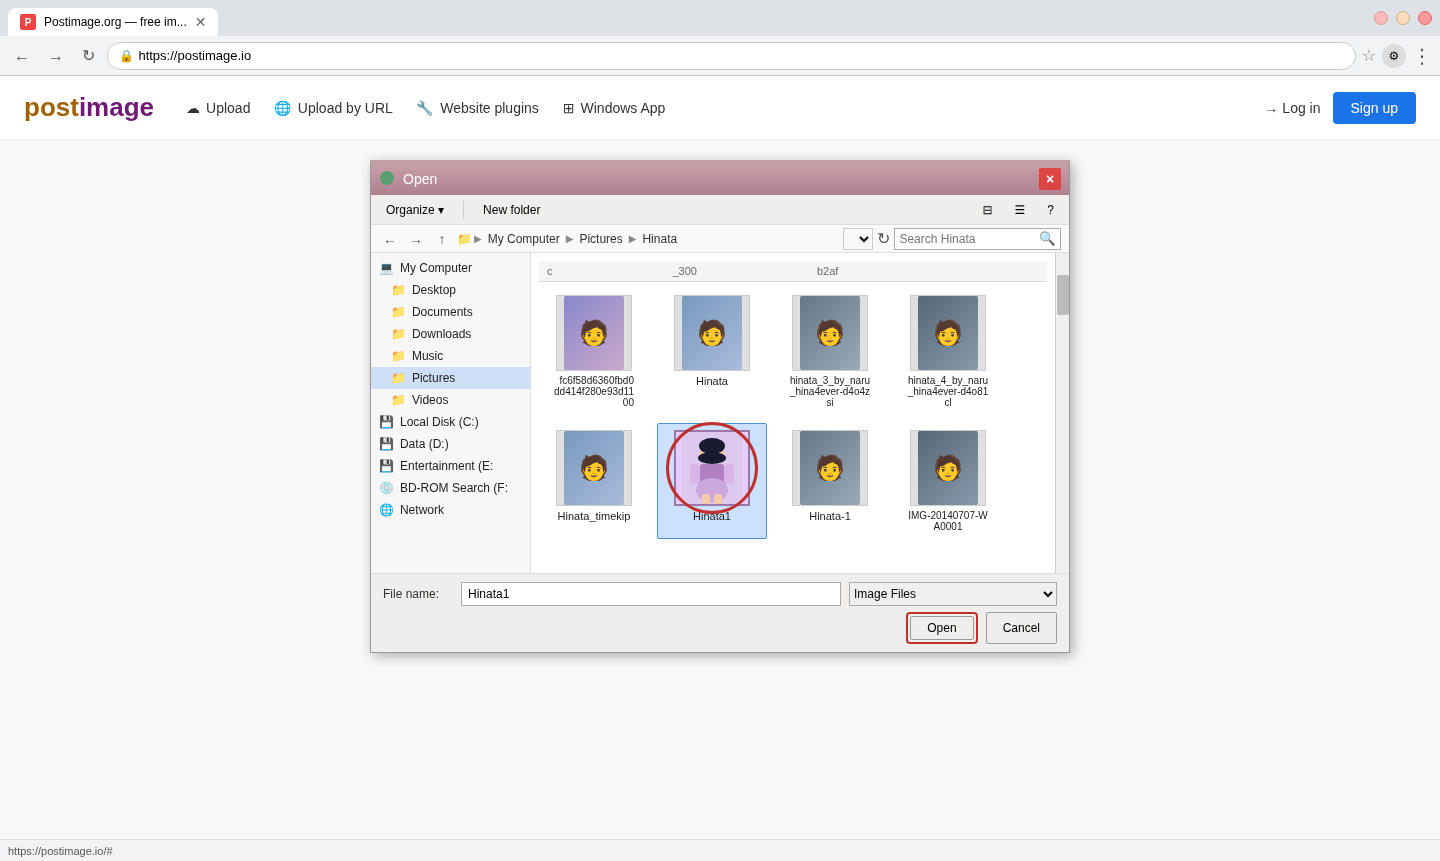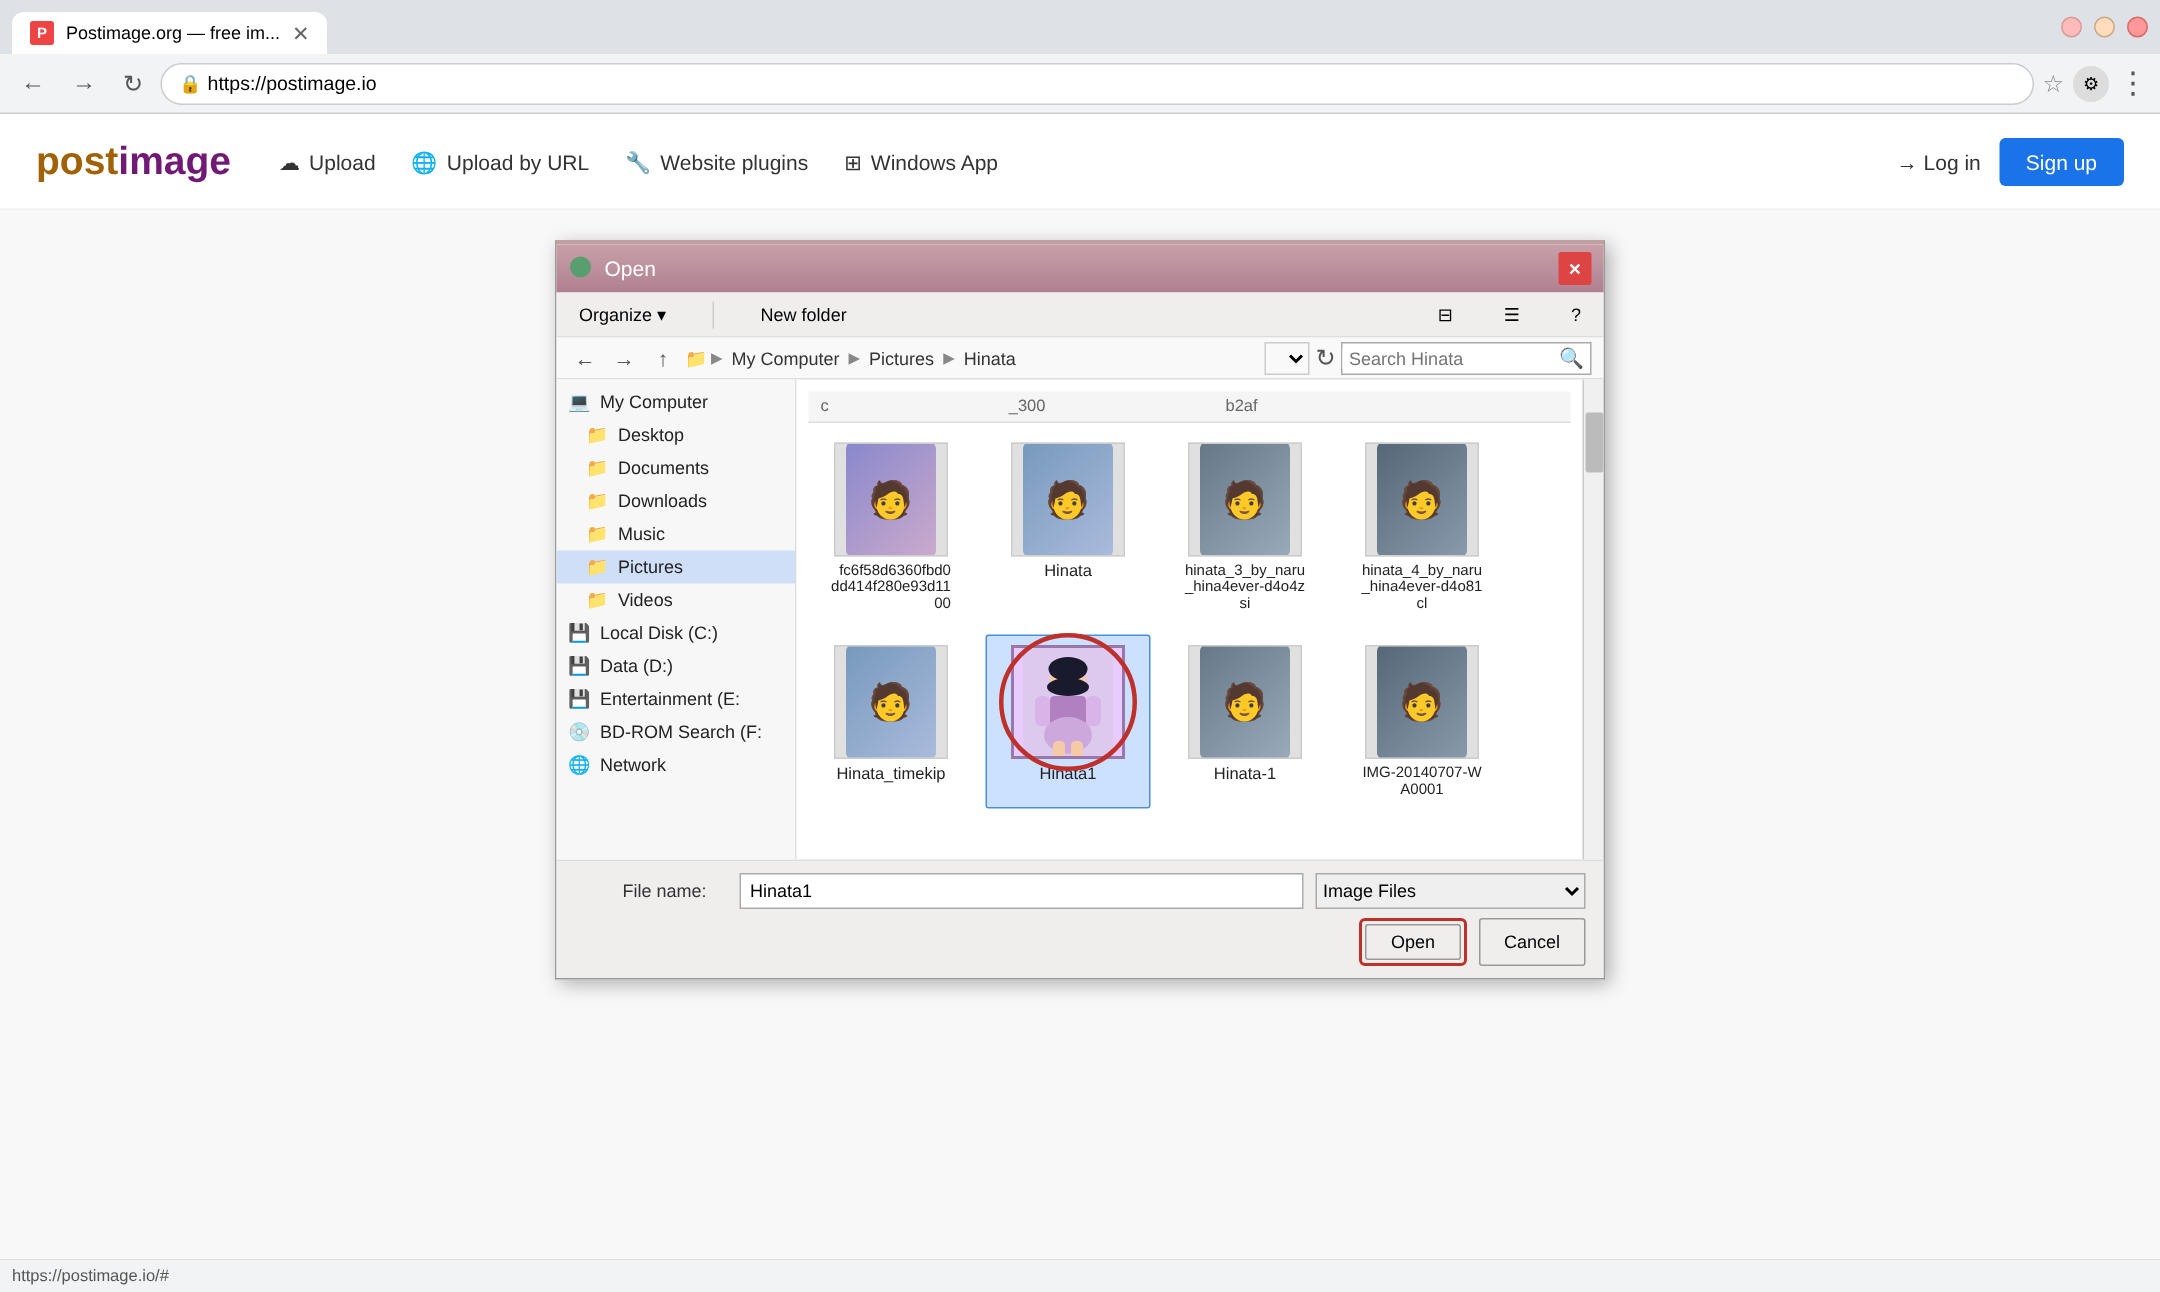--- a/index.html
+++ b/index.html
@@ -109,21 +109,21 @@
       display: flex; align-items: center; justify-content: center;
     }
 
     
     .dialog-toolbar {
       background: #f0eded;
       height: 30px;
       display: flex;
       align-items: center;
       padding: 0 8px;
-      gap: 20px;
+      gap: 8px;
       border-bottom: 1px solid #ddd;
     }
     .tb-btn {
       background: none; border: 1px solid transparent; padding: 2px 6px; font-size: 12px; cursor: pointer; border-radius: 2px;
     }
     .tb-sep { width: 1px; height: 18px; background: #ccc; margin: 0 4px; }
 
     
     .breadcrumb-bar {
       background: #f9f9f9;
@@ -192,23 +192,23 @@
       border-bottom: 1px solid #ddd;
     }
 
     
     .dialog-bottom {
       border-top: 1px solid #ddd;
       padding: 8px 12px;
       background: #f0eded;
     }
     .filename-row { display: flex; align-items: center; gap: 8px; margin-bottom: 6px; }
-    .filename-label { font-size: 12px; color: #333; width: 70px; margin-left: 32px; }
+    .filename-label { font-size: 12px; color: #333; width: 70px; }
     .filename-input { flex:1; height: 24px; border: 1px solid #aaa; padding: 0 6px; font-size: 12px; }
-    .filetype-select { width: 180px; height: 24px; border: 1px solid #aaa; font-size: 12px; }
+    .filetype-select { width: 208px; height: 24px; border: 1px solid #aaa; font-size: 12px; }
     .action-row { display: flex; justify-content: flex-end; gap: 8px; }
     .open-btn {
       background: #f0eded; border: 1px solid #999; padding: 4px 16px; font-size: 12px; cursor: pointer;
       border-radius: 2px;
     }
     .open-btn-highlight {
       border: 2px solid #c0302a;
       border-radius: 4px;
       padding: 2px;
       display: inline-block;

